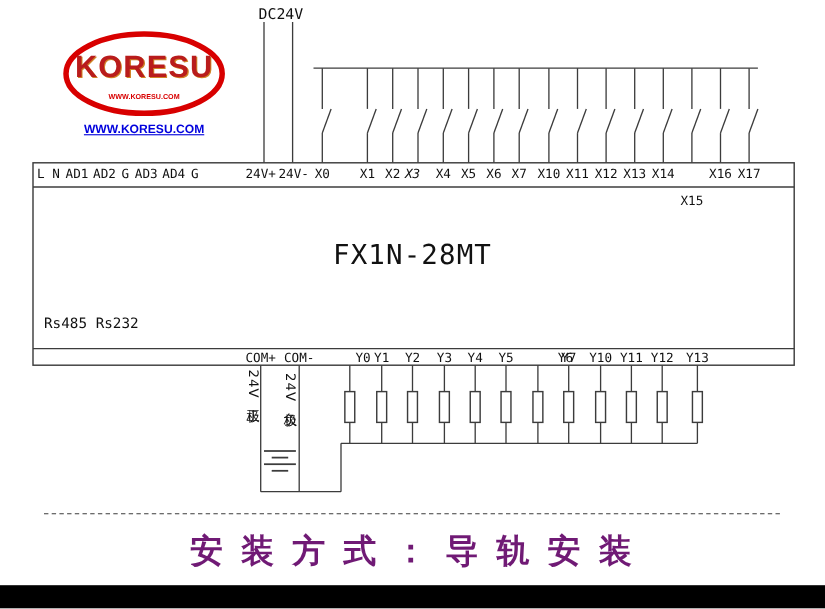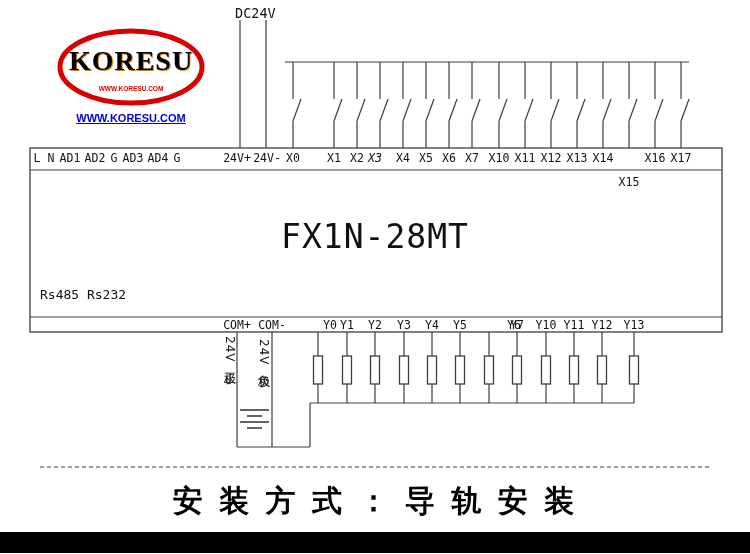--- a/index.html
+++ b/index.html
@@ -7,21 +7,21 @@
     position:relative;width:750px;height:554px;background:#fff;overflow:hidden;
     font-family:"DejaVu Sans Mono", monospace;color:#111;
   }
   .abs{position:absolute;}
   #wires{position:absolute;left:0;top:0;width:750px;height:554px;}
   .labels-layer{position:absolute;left:0;top:0;width:750px;height:544px;pointer-events:none;}
   .term{position:absolute;transform:translateX(-50%);font-size:11.5px;white-space:nowrap;letter-spacing:0px;}
   .top-term{top:151px;}
   .bot-term{top:318px;}
   .power-label{left:235px;top:5px;font-size:13.5px;}
-  .plc-model{left:0;top:217px;width:750px;text-align:center;font-size:33px;letter-spacing:1px;}
+  .plc-model{left:0;top:217px;width:750px;text-align:center;font-size:25px;letter-spacing:1px;}
   .comm-label{left:40px;top:287px;font-size:13px;}
   .vtext{writing-mode:vertical-rl;text-orientation:mixed;font-size:12px;letter-spacing:1px;
          font-family:"DejaVu Sans", sans-serif;}
   .v-pos{left:221px;top:336px;height:72px;}
   .v-neg{left:255px;top:339px;height:72px;}
   
   .logo-wrap{left:56px;top:28px;width:150px;height:78px;}
   .logo-brand{left:0;top:17px;width:150px;text-align:center;
     font-family:"Liberation Sans", sans-serif;font-weight:800;font-size:28px;
     letter-spacing:1px;text-shadow:1px 1px 0 rgba(200,110,0,.85);}
@@ -30,21 +30,21 @@
   .website-link{left:31px;top:112px;width:200px;text-align:center;
     font-family:"Liberation Sans", sans-serif;font-size:11px;font-weight:700;
     text-decoration:underline;cursor:pointer;}
   .contact1{left:33px;top:126px;font-family:"DejaVu Sans", sans-serif;font-size:10.5px;
     font-weight:600;color:#15155e;white-space:nowrap;}
   .contact2{left:57px;top:139px;font-family:"DejaVu Sans", sans-serif;font-size:10.5px;
     font-weight:600;color:#15155e;white-space:nowrap;}
   
   .install-title{left:0;top:481px;width:750px;text-align:center;
     font-family:"DejaVu Sans", sans-serif;font-size:30px;font-weight:700;
-    letter-spacing:3px;color:#000000;white-space:nowrap;}
+    letter-spacing:3px;color:#701a75;white-space:nowrap;}
   .bottom-bar{left:0;top:532px;width:750px;height:21px;background:#000;}
 </style>
 </head>
 <body>
 
 <div class="canvas">
 
   <svg id="wires" viewBox="0 0 750 554">
       <line x1="240" y1="20" x2="240" y2="148" stroke="#3c3c3c" stroke-width="1.2"></line>
       <line x1="266" y1="20" x2="266" y2="148" stroke="#3c3c3c" stroke-width="1.2"></line>
@@ -133,21 +133,21 @@
       <line x1="247" y1="416" x2="262" y2="416" stroke="#3c3c3c" stroke-width="1.6"></line>
       <line x1="240" y1="422" x2="269" y2="422" stroke="#3c3c3c" stroke-width="1.6"></line>
       <line x1="247" y1="428" x2="262" y2="428" stroke="#3c3c3c" stroke-width="1.6"></line>
       <line x1="40" y1="467" x2="712" y2="467" stroke="#3c3c3c" stroke-width="1" stroke-dasharray="4 3"></line>
     </svg>
 
   <div class="abs logo-wrap">
     <svg width="150" height="78">
       <ellipse id="logo-ellipse" cx="75" cy="39" rx="71" ry="36" fill="none" stroke="#d80000" stroke-width="5"></ellipse>
     </svg>
-    <div class="abs logo-brand" id="logo-brand" style="color: #000000; font-family: Liberation Serif, serif;">KORESU</div>
+    <div class="abs logo-brand" id="logo-brand" style="color: #b91c1c;">KORESU</div>
     <div class="abs logo-inner-caption" id="logo-caption" style="color: rgb(216, 0, 0);">WWW.KORESU.COM</div>
   </div>
   <div class="abs website-link" id="website-link" style="color: rgb(0, 0, 221);">WWW.KORESU.COM</div>
 
   <div class="labels-layer">
     <div class="abs power-label">DC24V</div>
     <div class="abs plc-model">FX1N-28MT</div>
     <div class="abs comm-label">Rs485 Rs232</div>
     <div id="top-terminals">
         <span class="term top-term" style="left: 37px;">L</span>

